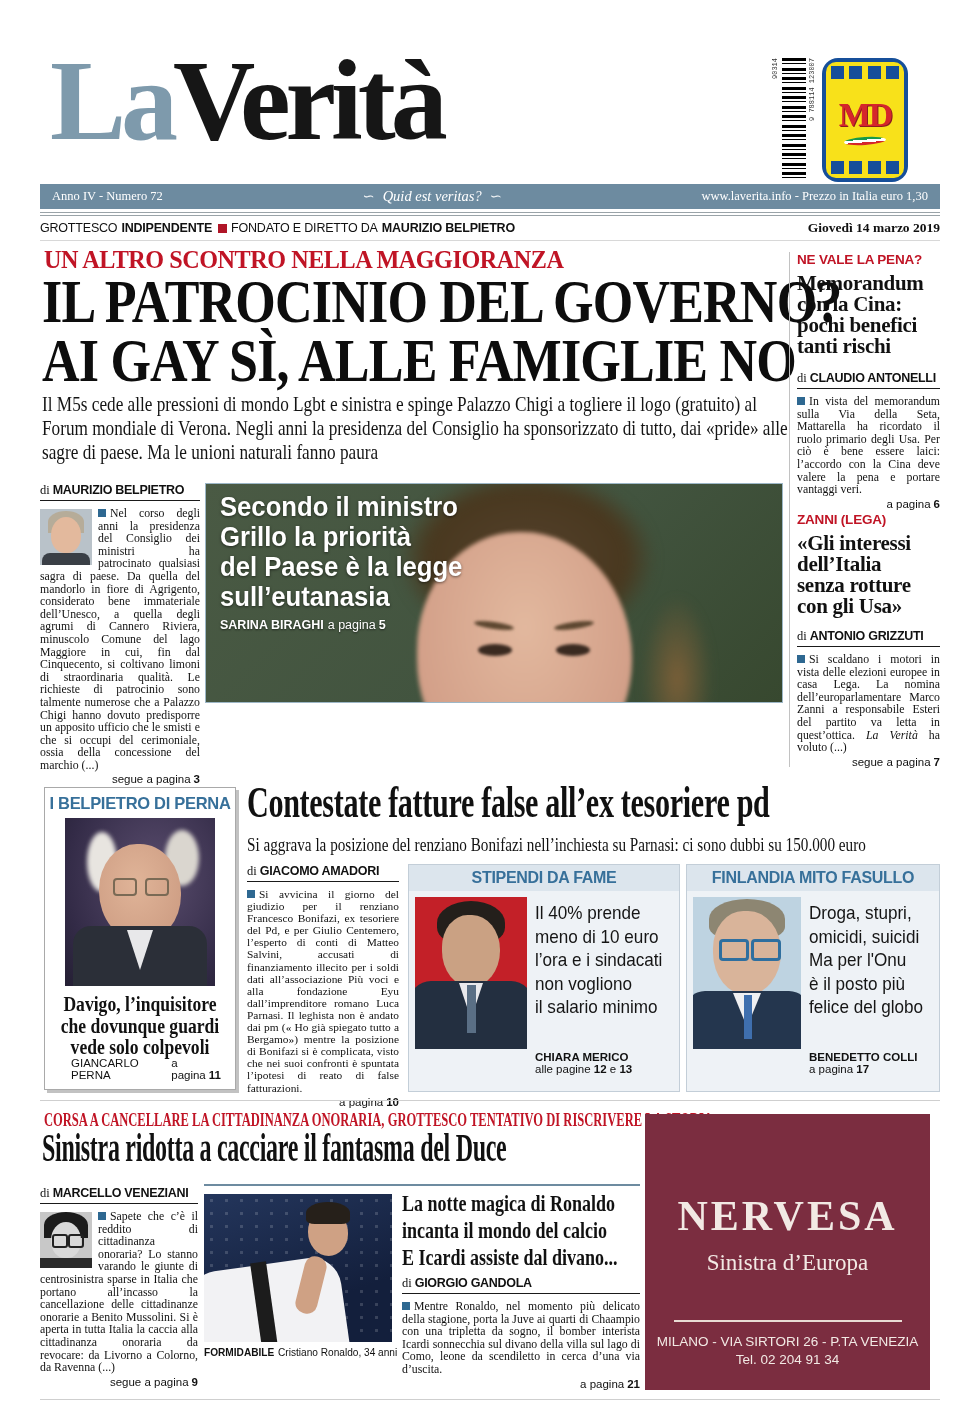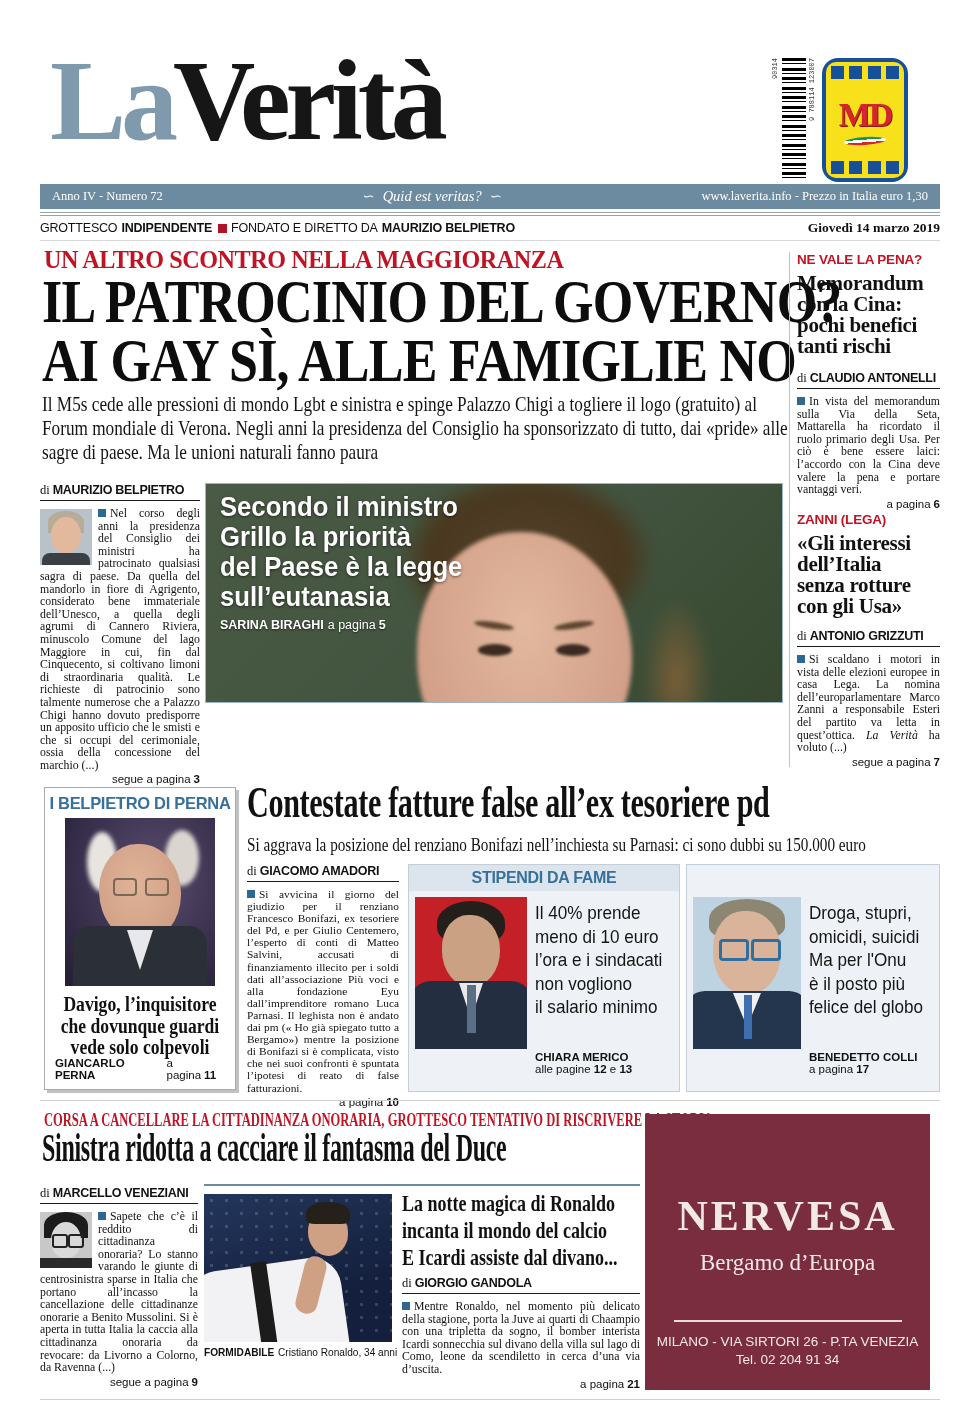--- a/index.html
+++ b/index.html
@@ -98,21 +98,21 @@
   .pt-hairr{left:100px;top:12px;width:34px;height:56px;border-radius:50%;background:#dad6cf;filter:blur(2px);}
   .pt-gll{left:48px;top:60px;width:20px;height:14px;border:2px solid #7a6a55;border-radius:4px;}
   .pt-glr{left:80px;top:60px;width:20px;height:14px;border:2px solid #7a6a55;border-radius:4px;}
   .pt-suit{left:8px;top:108px;width:134px;height:60px;border-radius:18px 18px 0 0;background:#2b2f38;}
   .pt-shirt{left:62px;top:112px;width:26px;height:40px;background:#e8e8ea;clip-path:polygon(0 0,100% 0,50% 100%);}
   .pbox-hl{position:absolute;left:0;top:206px;width:100%;text-align:center;font-weight:bold;
            font-size:20px;line-height:21.5px;}
   .pbox-hl .ln{display:block;transform:scaleX(.88);transform-origin:50% 0;white-space:nowrap;}
   .pbox-foot{position:absolute;left:10px;right:10px;bottom:8px;display:flex;justify-content:space-between;
              font-family:"Liberation Sans",sans-serif;font-size:11.5px;}
-  .pbox-foot .bn{font-weight:bold;}
+  .pbox-foot .bn{font-weight:normal;margin-left:16px;}
   .pbox-foot .pg{font-weight:bold;margin-left:3px;}
   
   .pd-hl{left:247px;top:780px;font-size:45px;font-weight:bold;line-height:1;letter-spacing:-0.5px;transform:scaleX(.67);}
   .pd-sf{left:247px;top:834px;font-size:19px;transform:scaleX(.8);}
   
   .nbox{border:1px solid #c3ced8;background:#eef2f6;box-sizing:border-box;}
   .nbox-h{height:26px;background:#dce5ed;display:flex;align-items:center;justify-content:center;
           font-family:Liberation Sans, sans-serif;font-weight:bold;font-size:16px;color:#37709a;letter-spacing:-0.3px;}
   .nbox-txt{position:absolute;font-family:"Liberation Sans",sans-serif;font-size:19px;line-height:23.5px;color:#151515;}
   .nbox-txt .ln{display:block;transform:scaleX(.9);transform-origin:0 0;white-space:nowrap;}
@@ -326,20 +326,21 @@
       <span class="ln">non vogliono</span>
       <span class="ln">il salario minimo</span>
     </div>
     <div class="nbox-by" style="left:126px;top:186px;">
       <span class="bn">CHIARA MERICO</span>
       <span><span>alle pagine</span> <span class="pg">12</span> <span>e</span> <span class="pg">13</span></span>
     </div>
   </div>
 
   <div class="abs nbox" style="left:686px;top:864px;width:254px;height:228px;">
+    <div class="nbox-h">FINLANDIA MITO FASULLO</div>
     <div class="ph-sipila">
         <i class="sp-hair"></i>
         <i class="sp-face"></i>
         <i class="sp-gll"></i>
         <i class="sp-glr"></i>
         <i class="sp-suit"></i>
         <i class="sp-shirt"></i>
         <i class="sp-tie"></i>
       </div>
     <div class="nbox-txt" style="left:122px;top:36px;width:128px;">
@@ -392,21 +393,21 @@
     <span class="ln">E Icardi assiste dal divano...</span>
   </div>
   <div class="abs" style="left:402px;top:1276px;width:238px;">
     <div class="byline"><span class="pf">di</span><span class="nm">GIORGIO GANDOLA</span></div>
     <div class="bodytxt"><span class="blt"></span><span>Mentre Ronaldo, nel momento più delicato della stagione, porta la Juve ai quarti di Chaampio con una tripletta da sogno, il bomber interista Icardi sonnecchia sul divano della villa sul lago di Como, leone da scendiletto in cerca d’una via d’uscita.</span></div>
     <div class="pref"><span>a pagina</span><span class="pg">21</span></div>
   </div>
 
   <div class="abs ad">
     <div class="brand">NERVESA</div>
-    <div class="tg">Bergamo d’Europa</div>
+    <div class="tg">Sinistra d’Europa</div>
     <div class="dv"></div>
     <div class="addr">MILANO - VIA SIRTORI 26 - P.TA VENEZIA</div>
     <div class="tel">Tel. 02 204 91 34</div>
   </div>
 
   <div class="abs" style="left:40px;top:1399px;width:900px;height:1px;background:#cfcfcf;"></div>
 
 </div>
 
 </body></html>

